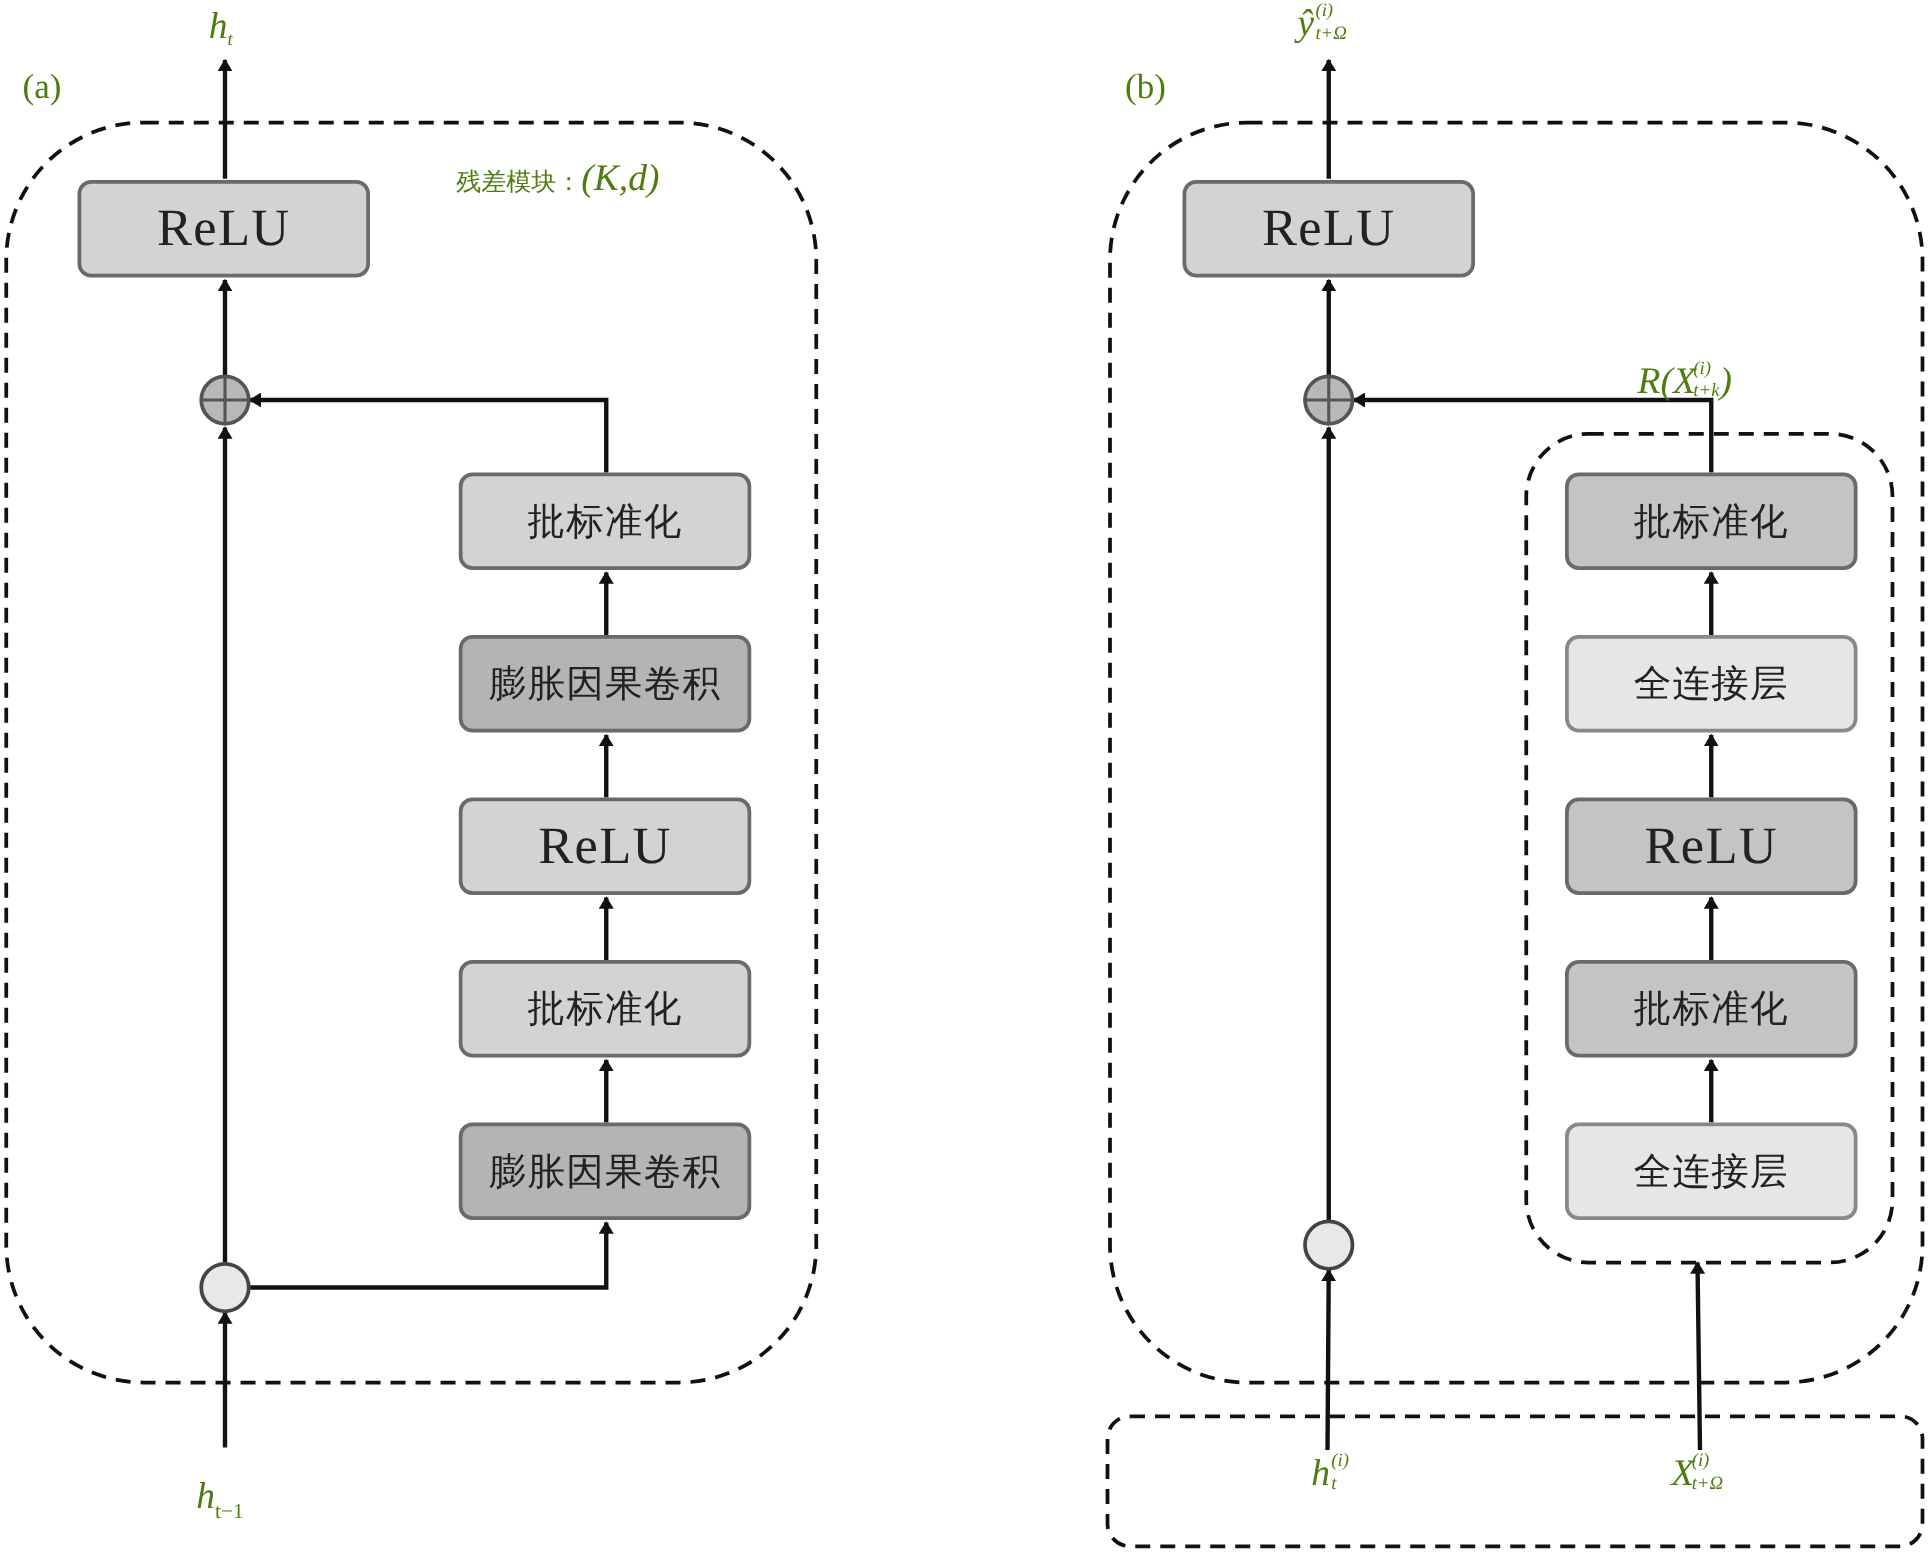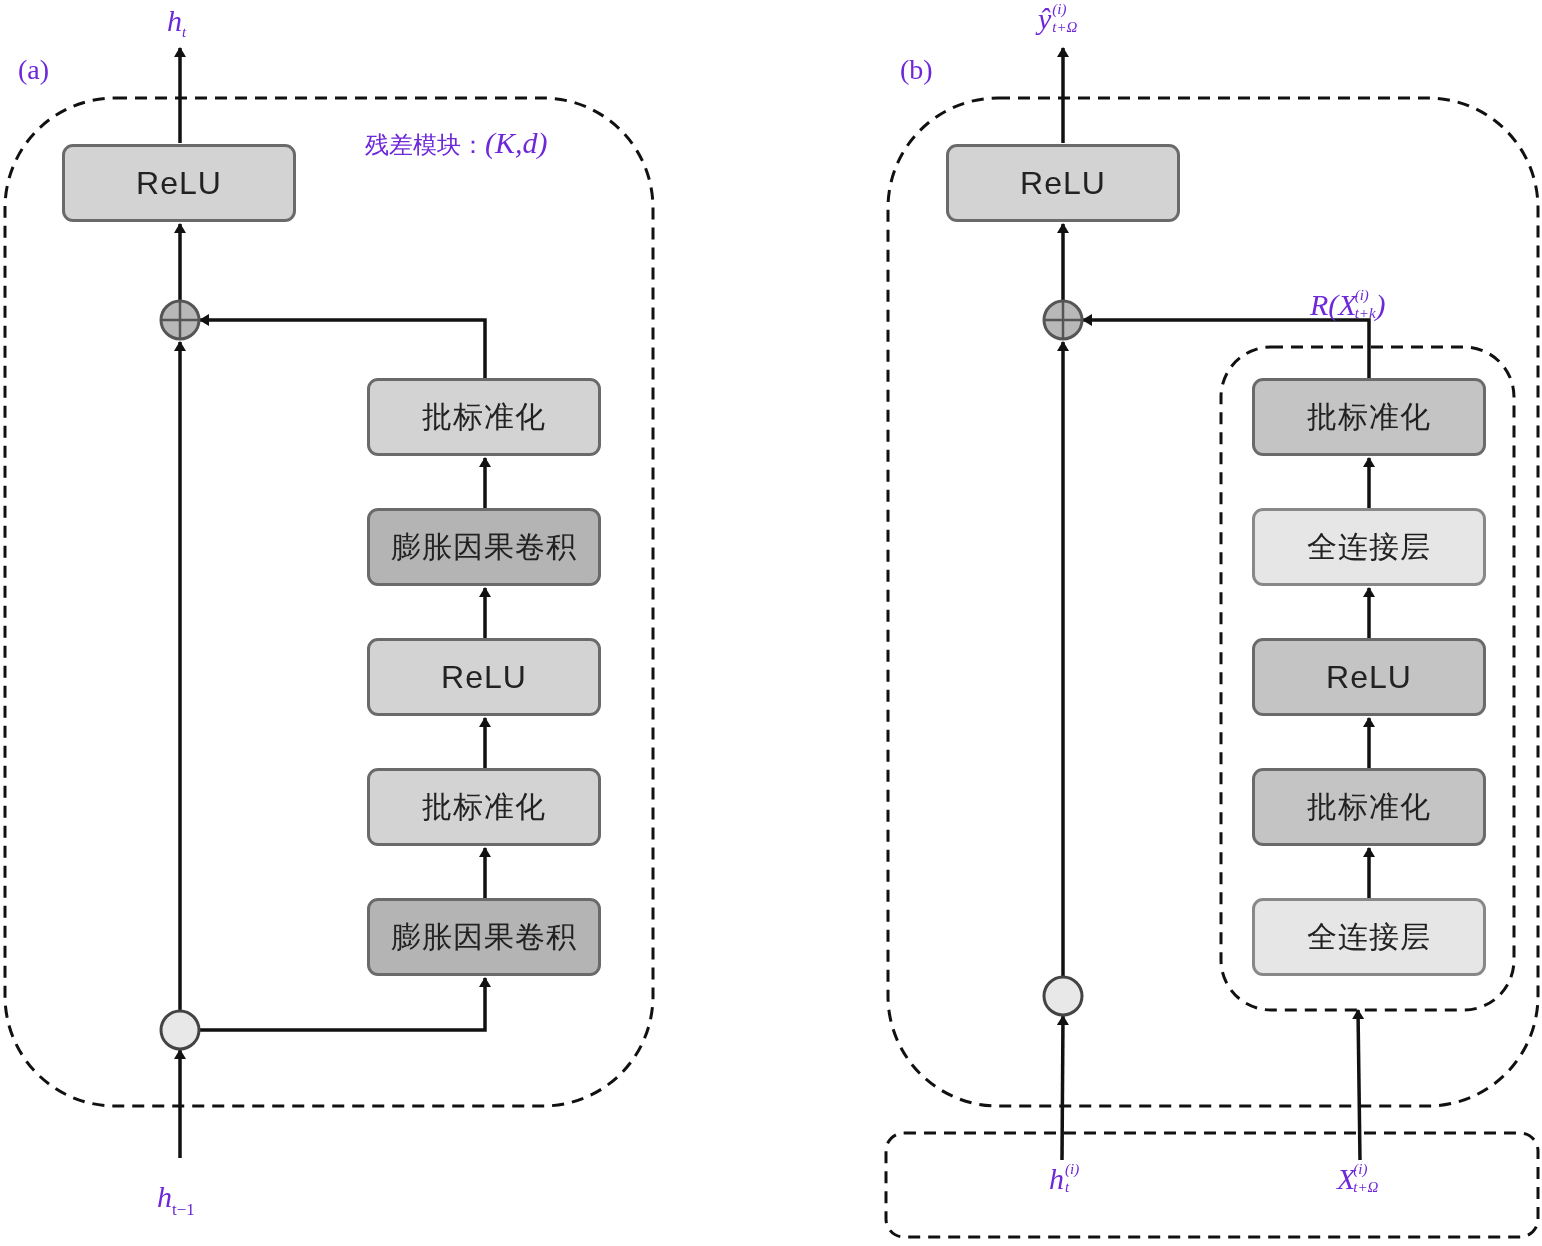--- a/index.html
+++ b/index.html
@@ -1,23 +1,23 @@
 <!DOCTYPE html>
 <html><head>
 <meta charset="utf-8">
 <style>
   html, body { margin: 0; padding: 0; background: #ffffff; }
   body { width: 1542px; height: 1246px; position: relative; overflow: hidden;
          font-family: "Liberation Serif", "DejaVu Serif", serif; color: #222; }
   svg { position: absolute; left: 0; top: 0; }
-  .lbl { position: absolute; font-family: "Liberation Serif", serif; color: #6d28d9; white-space: nowrap; }
+  .lbl { position: absolute; font-family: "Liberation Serif", serif; color: #4d7c0f; white-space: nowrap; }
   .panel { font-size: 28px; }
   .box { position: absolute; box-sizing: border-box; border: 3px solid #6a6a6a; border-radius: 11px;
          display: flex; align-items: center; justify-content: center;
-         font-family: Liberation Sans, sans-serif; font-size: 32px; letter-spacing: 1px; color: #222; }
+         font-family: Liberation Serif, serif; font-size: 42px; letter-spacing: 1px; color: #222; }
   .m { font-style: italic; }
   .sub { font-size: 15px; }
   .sup { font-size: 15px; }
 </style>
 </head>
 <body>
 
 <svg width="1542" height="1246">
   <defs>
     <marker id="arr" markerWidth="10" markerHeight="12" refX="9" refY="6" orient="auto" markerUnits="userSpaceOnUse">
@@ -71,21 +71,21 @@
     <circle cx="1063" cy="320" r="19" fill="#b8b8b8" stroke="#555" stroke-width="3"></circle>
     <line x1="1044" y1="320" x2="1082" y2="320" stroke="#555" stroke-width="2.5"></line>
     <line x1="1063" y1="301" x2="1063" y2="339" stroke="#555" stroke-width="2.5"></line>
   </g>
   <circle cx="1063" cy="996" r="19" fill="#e8e8e8" stroke="#444" stroke-width="3"></circle>
 </svg>
 
 <div class="lbl panel" style="left:18px; top:54px;">(a)</div>
 
 <div class="lbl" style="left:365px; top:126px; font-size:30px;">
-  <span style="font-family:'DejaVu Sans',sans-serif; font-size:24px;">残差模块：</span><span class="m">(K,d)</span>
+  <span style="font-family:'DejaVu Sans',sans-serif; font-size:20px;">残差模块：</span><span class="m">(K,d)</span>
 </div>
 
 <div class="lbl" style="left:167px; top:4px; font-size:30px;">
   <span class="m">h</span><span class="m sub" style="position:relative; top:6px;">t</span>
 </div>
 <div class="lbl" style="left:157px; top:1156px; font-size:30px;margin-top:24px;">
   <span class="m">h</span><span class="sub" style="position:relative; top:8px; font-size:17px;">t−1</span>
 </div>
 
 <div class="box" style="left:62px; top:144px; width:234px; height:78px; background:#d3d3d3;">ReLU</div>

